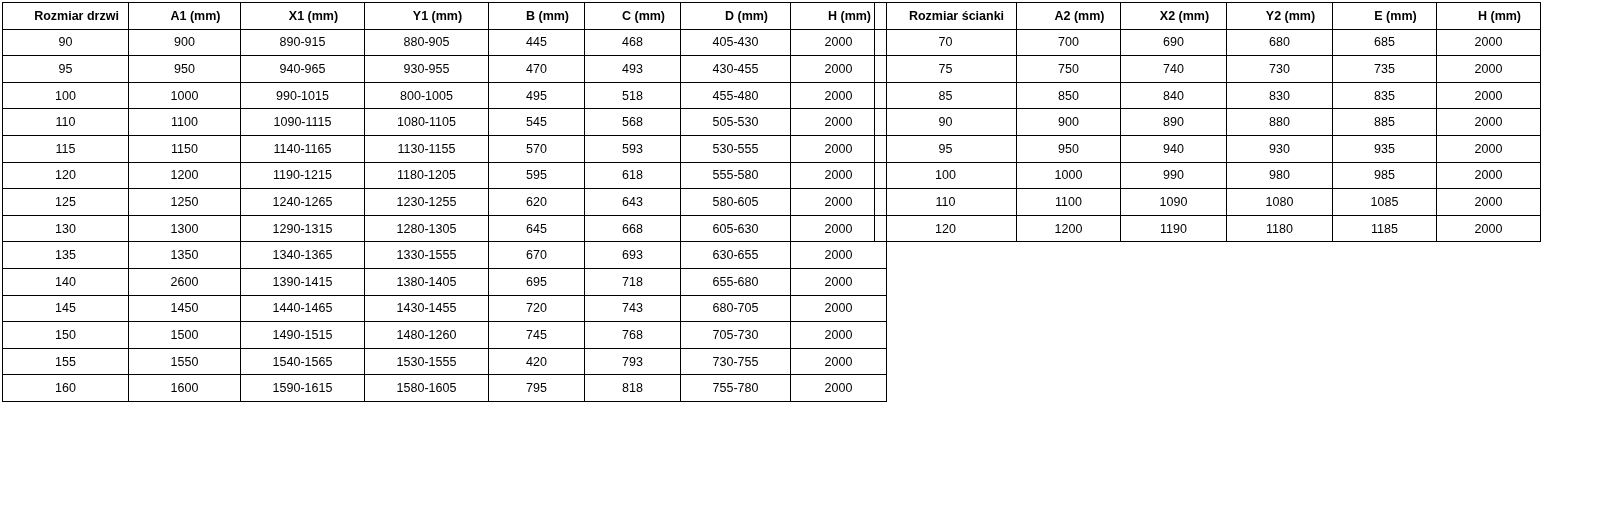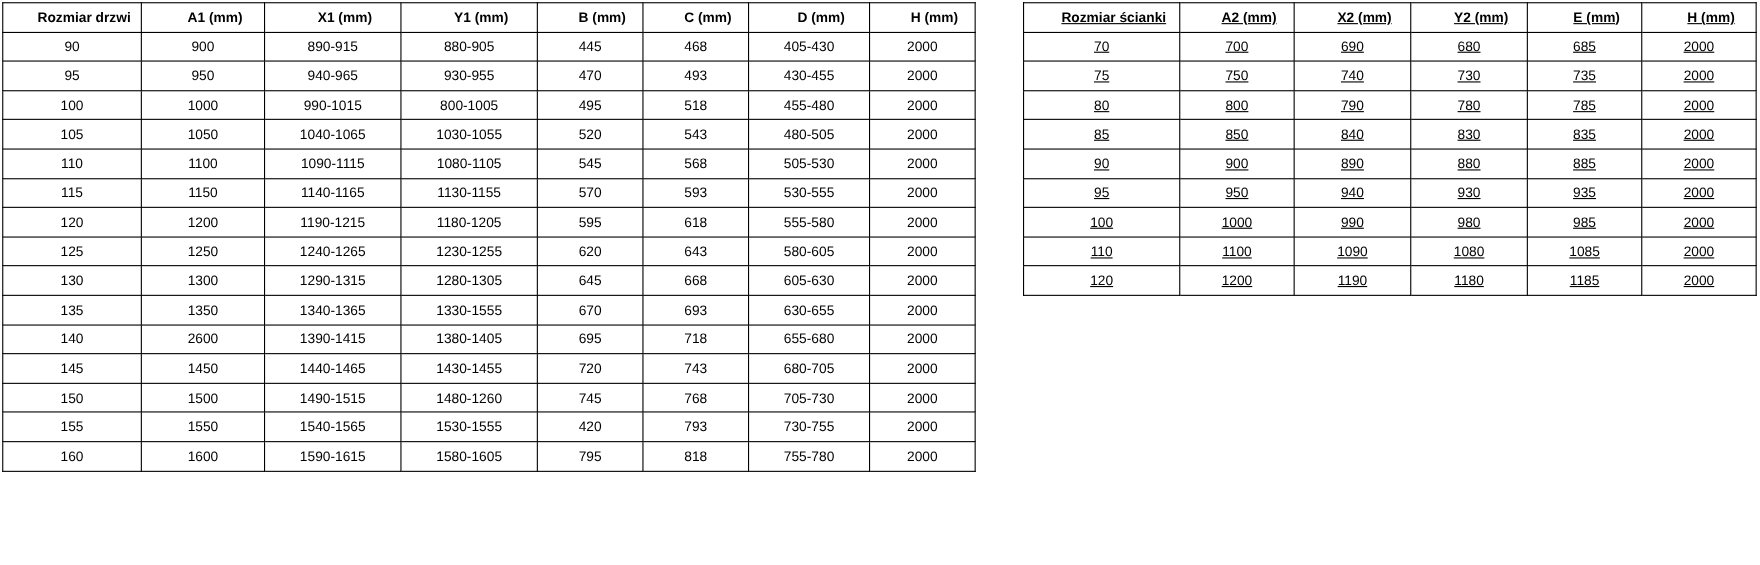--- a/index.html
+++ b/index.html
@@ -17,21 +17,21 @@
   .page {
     position: relative;
     width: 1600px;
     height: 514px;
   }
   .table-wrap {
     position: absolute;
     top: 2px;
   }
   #doors-wrap { left: 2px; }
-  #walls-wrap { left: 930px; text-decoration: underline; }
+  #walls-wrap { left: 874px; }
 
   table.spec {
     border-collapse: collapse;
     table-layout: fixed;
   }
   table.spec th,
   table.spec td {
     border: 1px solid #000000;
     text-align: center;
     vertical-align: middle;
@@ -120,30 +120,20 @@
             <td>100</td>
             <td>1000</td>
             <td>990-1015</td>
             <td>800-1005</td>
             <td>495</td>
             <td>518</td>
             <td>455-480</td>
             <td>2000</td>
           </tr>
           <tr>
-            <td>105</td>
-            <td>1050</td>
-            <td>1040-1065</td>
-            <td>1030-1055</td>
-            <td>520</td>
-            <td>543</td>
-            <td>480-505</td>
-            <td>2000</td>
-          </tr>
-          <tr>
             <td>110</td>
             <td>1100</td>
             <td>1090-1115</td>
             <td>1080-1105</td>
             <td>545</td>
             <td>568</td>
             <td>505-530</td>
             <td>2000</td>
           </tr>
           <tr>
@@ -281,28 +271,20 @@
           </tr>
           <tr>
             <td>75</td>
             <td>750</td>
             <td>740</td>
             <td>730</td>
             <td>735</td>
             <td>2000</td>
           </tr>
           <tr>
-            <td>80</td>
-            <td>800</td>
-            <td>790</td>
-            <td>780</td>
-            <td>785</td>
-            <td>2000</td>
-          </tr>
-          <tr>
             <td>85</td>
             <td>850</td>
             <td>840</td>
             <td>830</td>
             <td>835</td>
             <td>2000</td>
           </tr>
           <tr>
             <td>90</td>
             <td>900</td>

